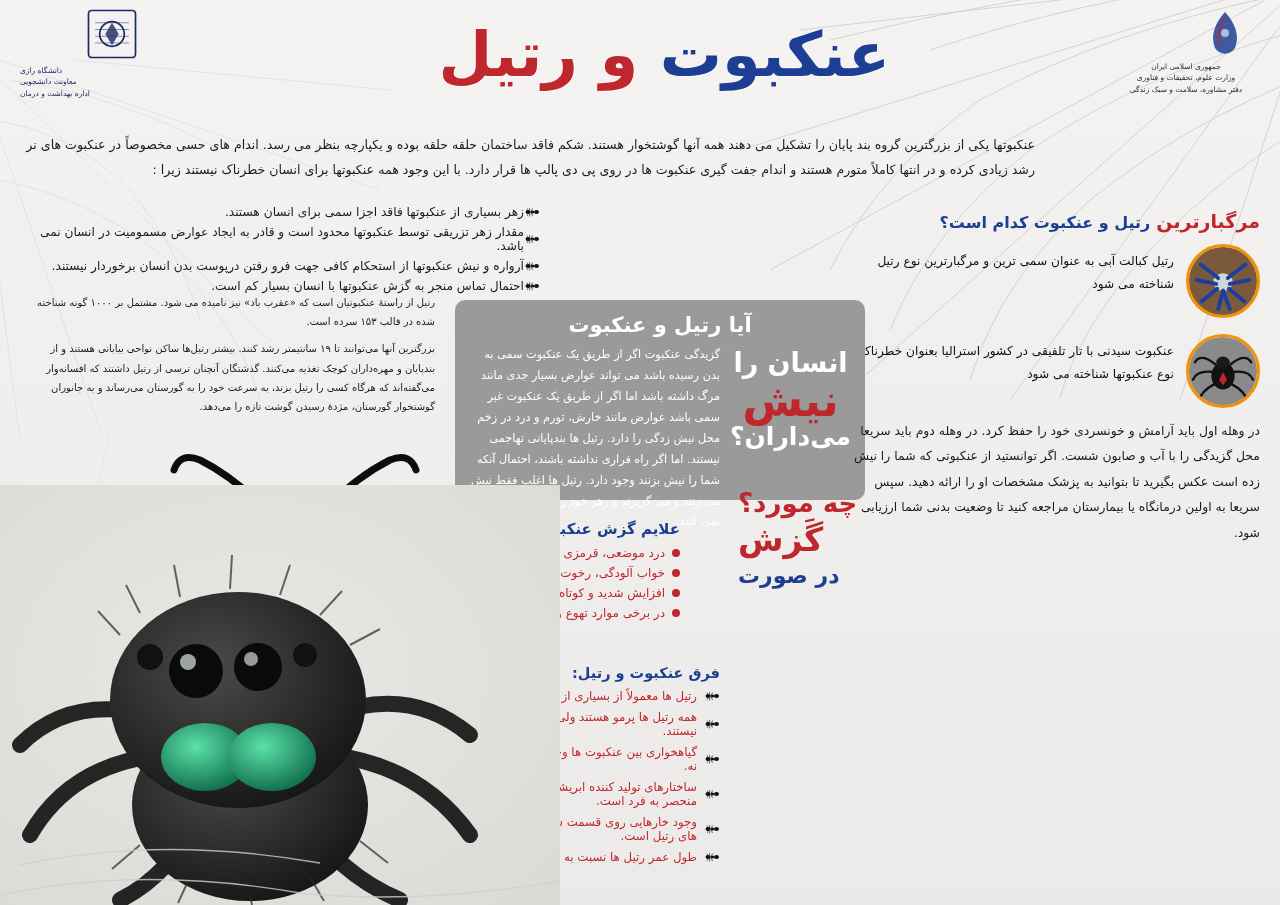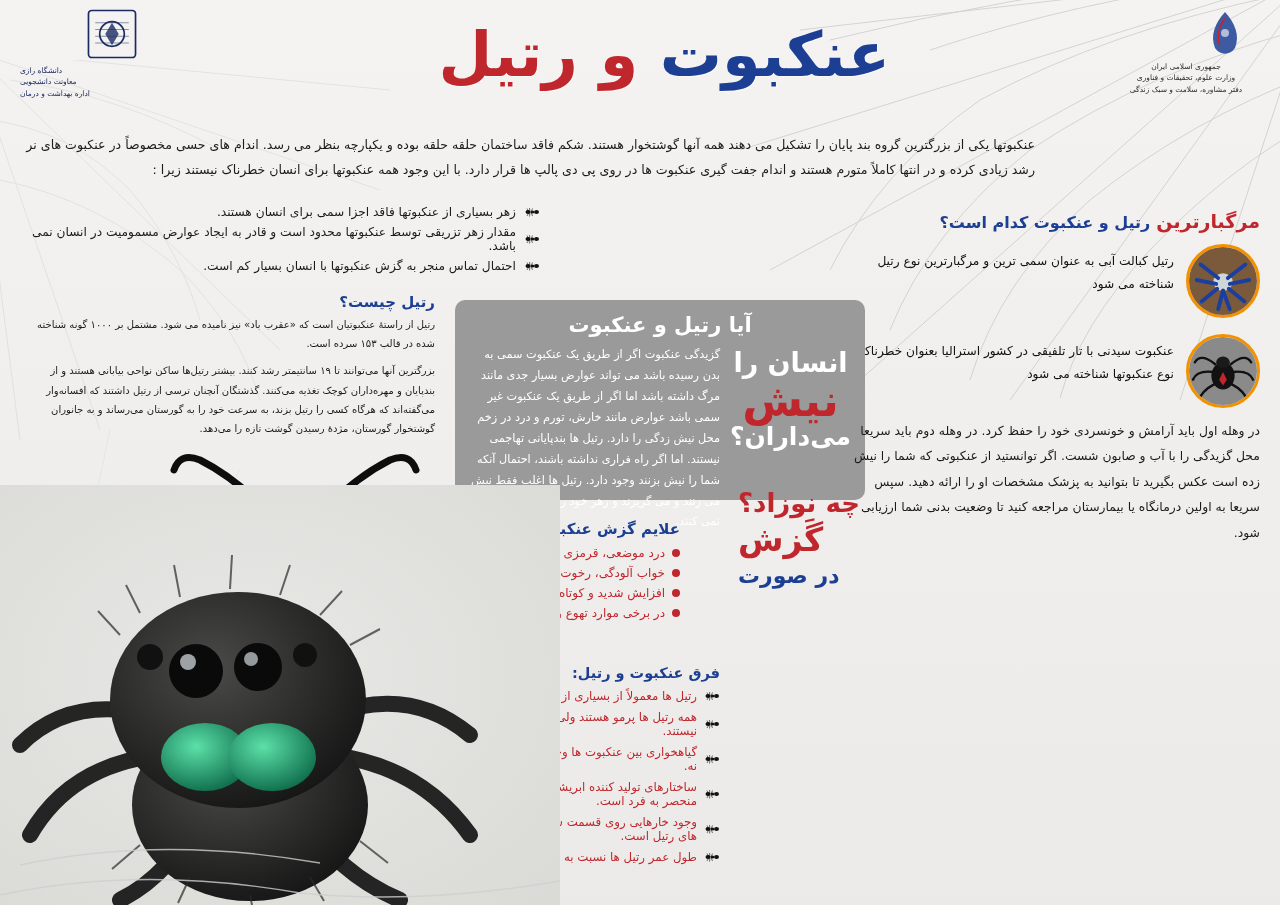--- a/index.html
+++ b/index.html
@@ -34,21 +34,21 @@
   .h-red { color:#c0272d; font-weight:bold; }
   .body-t { color:#1b1b1b; line-height:1.95; }
 
   
   #intro { top:133px; right:245px; width:1010px; }
   #intro .ih { font-size:15px; margin-bottom:4px; }
   #intro p { margin:0; font-size:12.6px; line-height:1.95; }
 
   
   #poison-list { top:205px; right:740px; width:520px; }
-  #poison-list .row { display:flex; align-items:center; justify-content:flex-start; gap:8px; margin-bottom:6px; }
+  #poison-list .row { display:flex; align-items:center; justify-content:flex-start; gap:0; margin-bottom:6px; }
   #poison-list .txt { font-size:12.2px; color:#1b1b1b; flex:1; text-align:right;}
   .ant { width:16px; height:12px; flex:0 0 16px; }
 
   
   #deadly { top:210px; right:20px; width:420px; }
   #deadly .dh { font-size:19px; margin-bottom:12px; text-align:right; }
   #deadly .dh .blue { color:#1c3f94; font-size:16px; }
   .circ-row { display:flex; align-items:flex-start; gap:12px; margin-bottom:16px; justify-content:flex-end;}
   .circ { width:74px; height:74px; border-radius:50%; border:3px solid #f39200; flex:0 0 74px; overflow:hidden; position:relative; }
   .circ-txt { font-size:12.2px; line-height:1.9; flex:1; text-align:right; padding-top:6px;}
@@ -194,20 +194,31 @@
     <div class="row">
       <svg class="ant" viewBox="0 0 32 22">
           <g fill="#111">
             <ellipse cx="8" cy="11" rx="5" ry="4"></ellipse>
             <ellipse cx="17" cy="11" rx="3.5" ry="3"></ellipse>
             <ellipse cx="25" cy="11" rx="5" ry="4.2"></ellipse>
             <path d="M10 11 l-4 -7 M12 11 l-1 -8 M14 11 l3 -7 M10 12 l-4 7 M12 12 l-1 8 M14 12 l3 7" stroke="#111" stroke-width="1.2" fill="none"></path>
           </g>
         </svg>
       <div class="txt">مقدار زهر تزریقی توسط عنکبوتها محدود است و قادر به ایجاد عوارض مسمومیت در انسان نمی باشد.</div>
+    </div>
+    <div class="row">
+      <svg class="ant" viewBox="0 0 32 22">
+          <g fill="#111">
+            <ellipse cx="8" cy="11" rx="5" ry="4"></ellipse>
+            <ellipse cx="17" cy="11" rx="3.5" ry="3"></ellipse>
+            <ellipse cx="25" cy="11" rx="5" ry="4.2"></ellipse>
+            <path d="M10 11 l-4 -7 M12 11 l-1 -8 M14 11 l3 -7 M10 12 l-4 7 M12 12 l-1 8 M14 12 l3 7" stroke="#111" stroke-width="1.2" fill="none"></path>
+          </g>
+        </svg>
+      <div class="txt">آرواره و نیش عنکبوتها از استحکام کافی جهت فرو رفتن درپوست بدن انسان برخوردار نیستند.</div>
     </div>
     <div class="row">
       <svg class="ant" viewBox="0 0 32 22">
           <g fill="#111">
             <ellipse cx="8" cy="11" rx="5" ry="4"></ellipse>
             <ellipse cx="17" cy="11" rx="3.5" ry="3"></ellipse>
             <ellipse cx="25" cy="11" rx="5" ry="4.2"></ellipse>
             <path d="M10 11 l-4 -7 M12 11 l-1 -8 M14 11 l3 -7 M10 12 l-4 7 M12 12 l-1 8 M14 12 l3 7" stroke="#111" stroke-width="1.2" fill="none"></path>
           </g>
         </svg>
@@ -256,41 +267,40 @@
             <path d="M27 48 Q12 56 10 66"></path>
               <path d="M43 48 Q58 56 60 66"></path>
           </g>
         </svg>
       </div>
       <div class="circ-txt">عنکبوت سیدنی با تار تلفیقی در کشور استرالیا بعنوان خطرناکترین نوع عنکبوتها شناخته می شود</div>
     </div>
   </div>
 
   <div class="blk" id="ratil">
-    <div class="rh h-blue">رتیل چیست؟</div>
     <p class="body-t">رتیل از راستهٔ عنکبوتیان است که «عقرب باد» نیز نامیده می شود. مشتمل بر ۱۰۰۰ گونه شناخته شده در قالب ۱۵۳ سرده است.</p>
     <p class="body-t">بزرگترین آنها می‌توانند تا ۱۹ سانتیمتر رشد کنند. بیشتر رتیل‌ها ساکن نواحی بیابانی هستند و از بندپایان و مهره‌داران کوچک تغذیه می‌کنند. گذشتگان آنچنان ترسی از رتیل داشتند که افسانه‌وار می‌گفته‌اند که هرگاه کسی را رتیل بزند، به سرعت خود را به گورستان می‌رساند و به جانوران گوشتخوار گورستان، مژدهٔ رسیدن گوشت تازه را می‌دهد.</p>
   </div>
 
   <div id="graybox">
     <div class="gtitle">آیا رتیل و عنکبوت</div>
     <div class="inner">
       <div class="bigred">
         <div class="l1">انسان را</div>
         <div class="l2">نیش</div>
         <div class="l3">می‌داران؟</div>
       </div>
       <div class="gtext">گزیدگی عنکبوت اگر از طریق یک عنکبوت سمی به بدن رسیده باشد می تواند عوارض بسیار جدی مانند مرگ داشته باشد اما اگر از طریق یک عنکبوت غیر سمی باشد عوارض مانند خارش، تورم و درد در زخم محل نیش زدگی را دارد. رتیل ها بندپایانی تهاجمی نیستند. اما اگر راه فراری نداشته باشند، احتمال آنکه شما را نیش بزنند وجود دارد. رتیل ها اغلب فقط نیش می زنند و می گریزند و زهر خود را وارد بدن انسان نمی کنند.</div>
     </div>
   </div>
 
   <div class="blk body-t" id="calm">در وهله اول باید آرامش و خونسردی خود را حفظ کرد. در وهله دوم باید سریعا محل گزیدگی را با آب و صابون شست. اگر توانستید از عنکبوتی که شما را نیش زده است عکس بگیرید تا بتوانید به پزشک مشخصات او را ارائه دهید. سپس سریعا به اولین درمانگاه یا بیمارستان مراجعه کنید تا وضعیت بدنی شما ارزیابی شود.</div>
 
   <div id="whattodo">
-    <div class="l1">چه نوزاد؟</div>
+    <div class="l1">چه مورد؟</div>
     <div class="l2">گَزش</div>
     <div class="l3">در صورت</div>
   </div>
 
   <div class="blk" id="symptoms">
     <div class="sh h-blue">علایم گزش عنکبوت و رتیل:</div>
     <div class="row">
         <span class="dot"></span>
         <div class="txt">درد موضعی، قرمزی و تورم در محل گزش</div>
       </div>

